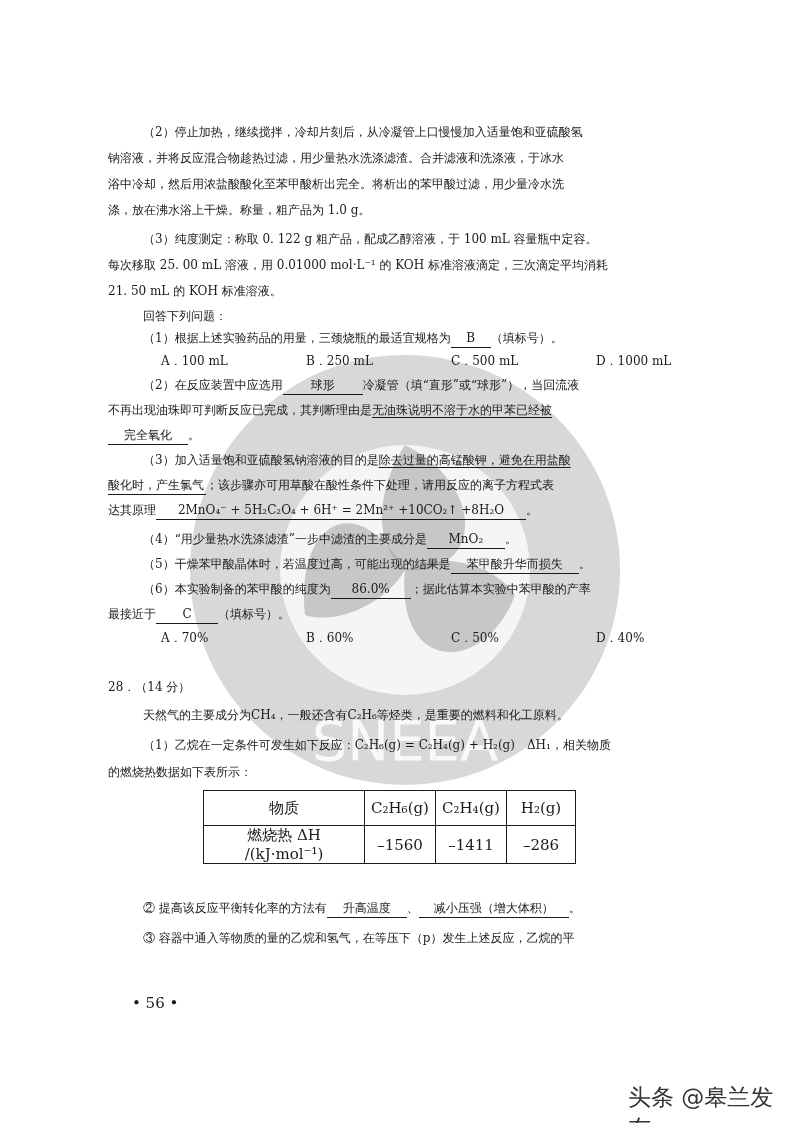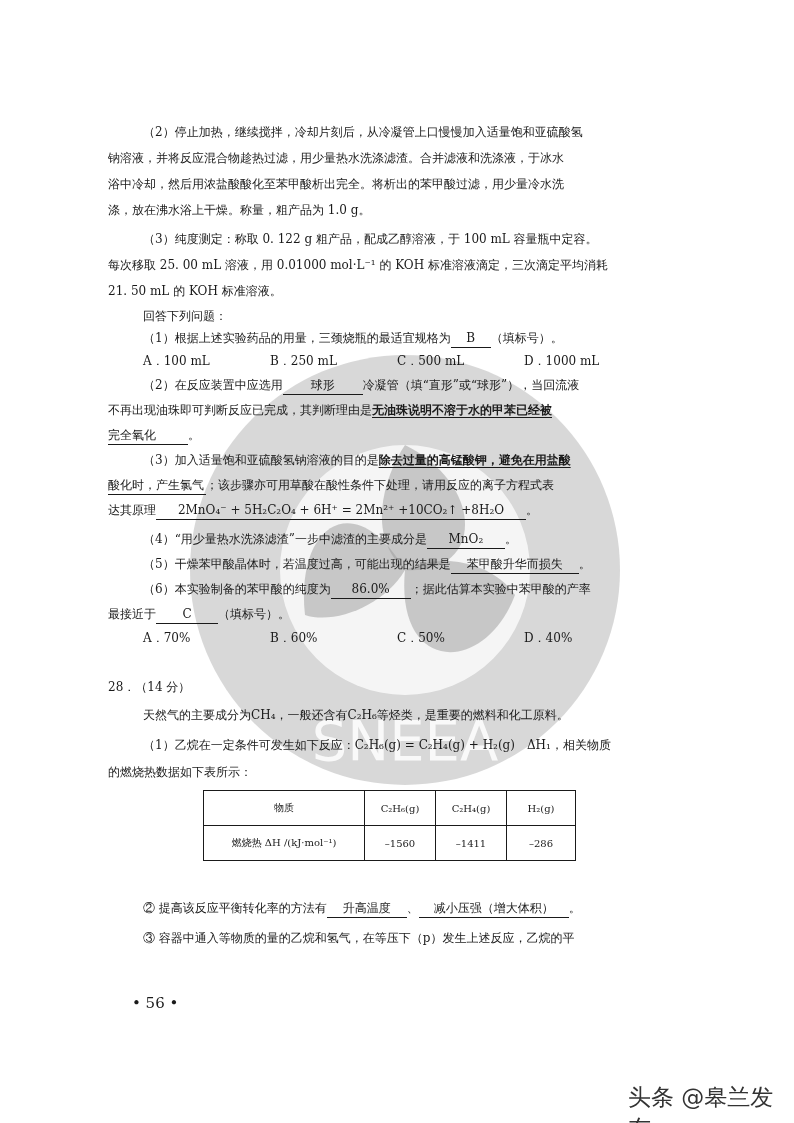--- a/index.html
+++ b/index.html
@@ -1,26 +1,26 @@
 <!DOCTYPE html>
 <html><head>
 <meta charset="utf-8">
 <style>
   html, body { margin:0; padding:0; background:#ffffff; }
   body { width:794px; height:1123px; position:relative; overflow:hidden;
          font-family:"DejaVu Serif","Liberation Serif",serif; color:#1a1a1a; }
   .page { position:absolute; left:0; top:0; width:794px; height:1123px; }
   .line { position:absolute; left:108px; width:600px; font-size:12px; line-height:20px; white-space:nowrap; }
   .ind { left:143px; }
-  .u { text-decoration:underline; text-underline-offset:3px;font-weight:bold; }
+  .u { text-decoration:underline; text-underline-offset:3px; }
   .blank { display:inline-block; border-bottom:1px solid #1a1a1a; text-align:center; line-height:18px; }
   .opts { display:flex; }
-  .opts span { width:127px; }
+  .opts span { width:127px;margin-left:18px; }
   .watermark { position:absolute; left:185px; top:335px; width:440px; height:470px; pointer-events:none; }
-  table.heat { position:absolute; left:203px; top:790px; border-collapse:collapse; font-size:10px; }
+  table.heat { position:absolute; left:203px; top:790px; border-collapse:collapse; font-size:15px; }
   table.heat td { border:1px solid #1a1a1a; height:34px; text-align:center; padding:0 6px; }
   .pagenum { position:absolute; left:132px; top:994px; font-size:15px; }
   .credit { position:absolute; left:628px; top:1082px; font-family:"DejaVu Sans","Liberation Sans",sans-serif; font-size:23px; color:#333; }
 </style>
 </head>
 <body>
 
 <div class="page">
 
   <svg class="watermark" viewBox="0 0 440 470">
@@ -52,21 +52,21 @@
     <span>D．1000 mL</span>
   </div>
 
   <div class="line ind" style="top:375px">
     <span>（2）在反应装置中应选用</span><span class="blank" style="width:80px">球形</span><span>冷凝管（填“直形”或“球形”），当回流液</span>
   </div>
   <div class="line" style="top:400px">
     <span>不再出现油珠即可判断反应已完成，其判断理由是</span><span class="u">无油珠说明不溶于水的甲苯已经被</span>
   </div>
   <div class="line" style="top:425px">
-    <span class="blank" style="width:80px;text-align:left">完全氧化</span><span>。</span>
+    <span class="blank" style="width:80px;text-align:center">完全氧化</span><span>。</span>
   </div>
 
   <div class="line ind" style="top:450px">
     <span>（3）加入适量饱和亚硫酸氢钠溶液的目的是</span><span class="u">除去过量的高锰酸钾，避免在用盐酸</span>
   </div>
   <div class="line" style="top:475px">
     <span class="blank" style="width:98px;text-align:left">酸化时，产生氯气</span><span>；该步骤亦可用草酸在酸性条件下处理，请用反应的离子方程式表</span>
   </div>
   <div class="line" style="top:500px">
     <span>达其原理</span><span class="blank" style="width:370px">2MnO₄⁻ + 5H₂C₂O₄ + 6H⁺ = 2Mn²⁺ +10CO₂↑ +8H₂O</span><span>。</span>

